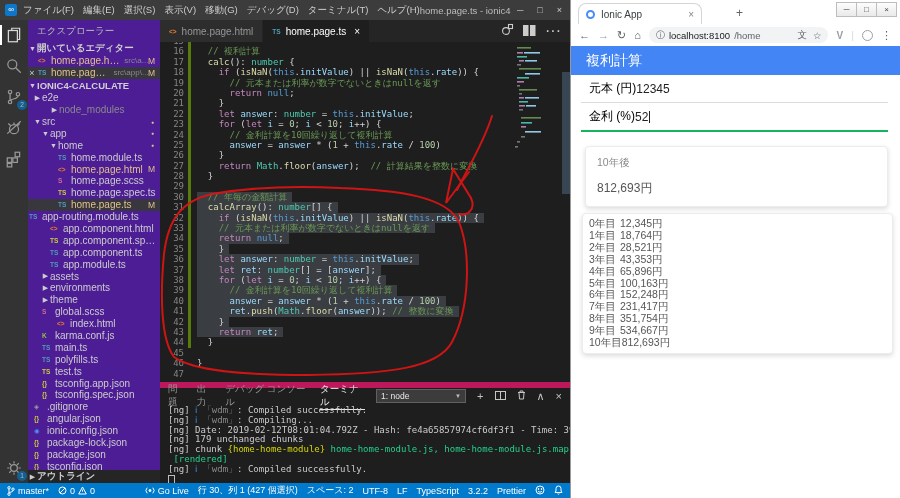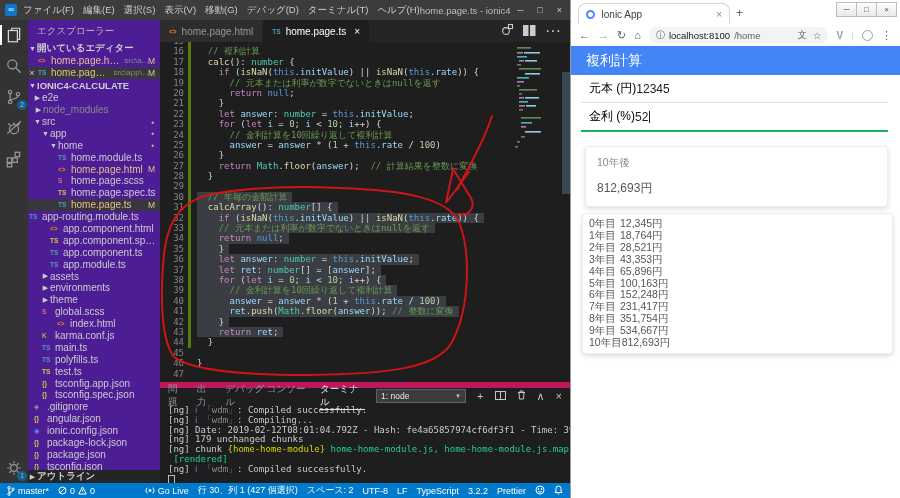--- a/index.html
+++ b/index.html
@@ -73,21 +73,21 @@
   .statusbar{position:absolute;left:0;right:0;bottom:0;height:15px;background:#007acc;color:#ffffff;display:flex;align-items:center;font-size:9px;padding:0 7px;gap:9px;white-space:nowrap;}
   .sb-it{display:flex;align-items:center;gap:3px;}
   .statusbar svg{stroke:#ffffff;fill:none;stroke-width:1;}
   .sb-right{margin-left:auto;display:flex;align-items:center;gap:9px;}
   
   .browser{position:absolute;left:570px;top:0;width:330px;height:498px;background:#ffffff;border-left:1px solid #9a9a9a;box-sizing:border-box;}
   .b-top{position:absolute;left:0;top:0;right:0;height:24px;background:#ffffff;}
   .b-winctl{position:absolute;top:2px;right:3px;display:flex;border:1px solid #bdbdbd;}
   .b-winctl span{width:19px;height:13px;border-left:1px solid #bdbdbd;background:linear-gradient(#fdfdfd,#e9e9e9);color:#444;font-size:8px;line-height:13px;text-align:center;}
   .b-winctl span:first-child{border-left:none;}
-  .b-tab{position:absolute;left:7px;top:3px;width:152px;height:21px;background:#ffffff;border:1px solid #d5d5d5;border-bottom:none;border-radius:8px 8px 0 0;display:flex;align-items:center;padding:0 7px;gap:6px;font-size:10px;color:#3c4043;box-sizing:border-box;}
+  .b-tab{position:absolute;left:7px;top:3px;width:124px;height:21px;background:#ffffff;border:1px solid #d5d5d5;border-bottom:none;border-radius:8px 8px 0 0;display:flex;align-items:center;padding:0 7px;gap:6px;font-size:10px;color:#3c4043;box-sizing:border-box;}
   .favicon{width:9px;height:9px;border:2.5px solid #4a8afa;border-radius:50%;box-sizing:border-box;flex:none;}
   .b-tabclose{margin-left:auto;color:#80868b;font-size:10px;}
   .b-newtab{position:absolute;left:165px;top:6px;color:#5f6368;font-size:12px;}
   .b-toolbar{position:absolute;left:0;top:24px;right:0;height:22px;display:flex;align-items:center;gap:8px;padding:0 8px;color:#5f6368;font-size:11px;}
   .nav-fwd{color:#9aa0a6;}
   .addr{flex:1;height:16px;background:#f1f3f4;border-radius:8px;display:flex;align-items:center;gap:4px;padding:0 7px;font-size:9.5px;min-width:0;}
   .addr .host{color:#202124;}
   .addr .path{color:#5f6368;}
   .addr-ic{color:#5f6368;font-size:9px;}
   .addr-right{margin-left:auto;display:flex;gap:6px;align-items:center;color:#5f6368;}
@@ -212,21 +212,21 @@
           </div>
         <div class="sechdr">
           <span class="arrow">▼</span>
           <span>IONIC4-CALCULATE</span>
         </div>
         <div id="tree">
             <div class="srow" style="padding-left: 5px;">
               <span class="arrow">▶</span>
               <span class="fname">e2e</span>
             </div>
-            <div class="srow" style="padding-left: 6px;">
+            <div class="srow" style="padding-left: 22px;">
               <span class="arrow">▶</span>
               <span class="fname dim">node_modules</span>
             </div>
             <div class="srow" style="padding-left: 5px;">
               <span class="arrow">▼</span>
               <span class="fname">src</span>
               <span class="dot">●</span>
             </div>
             <div class="srow" style="padding-left: 13px;">
               <span class="arrow">▼</span>

